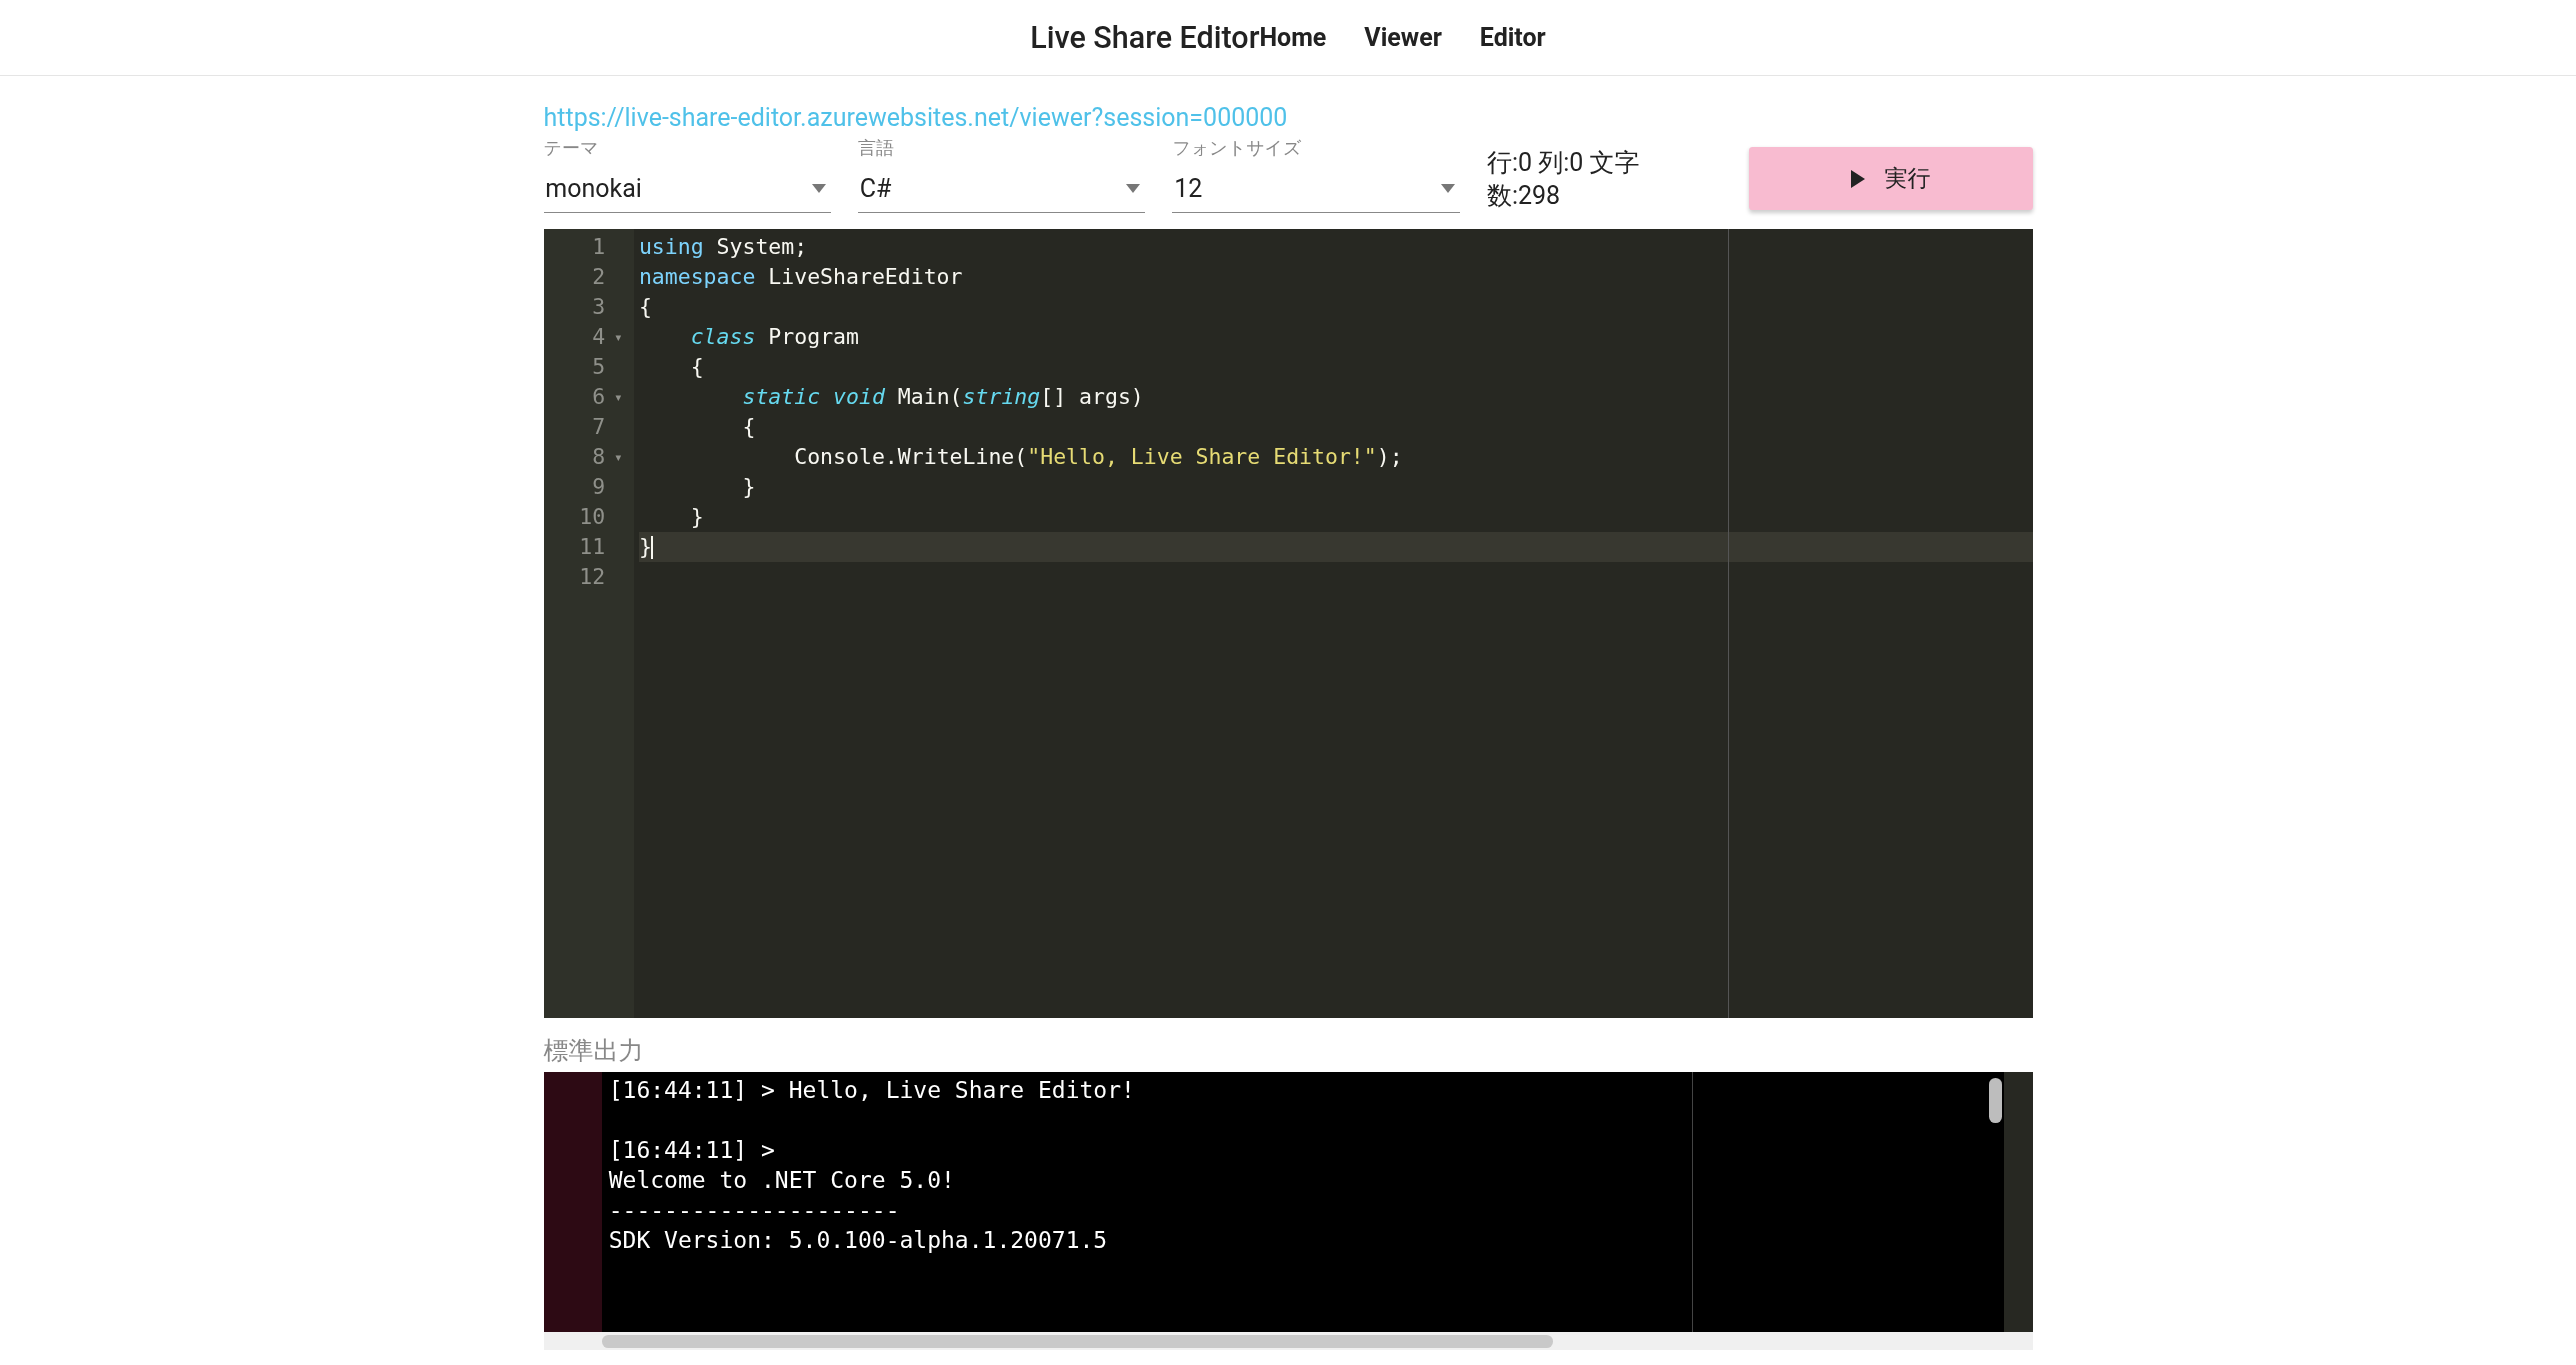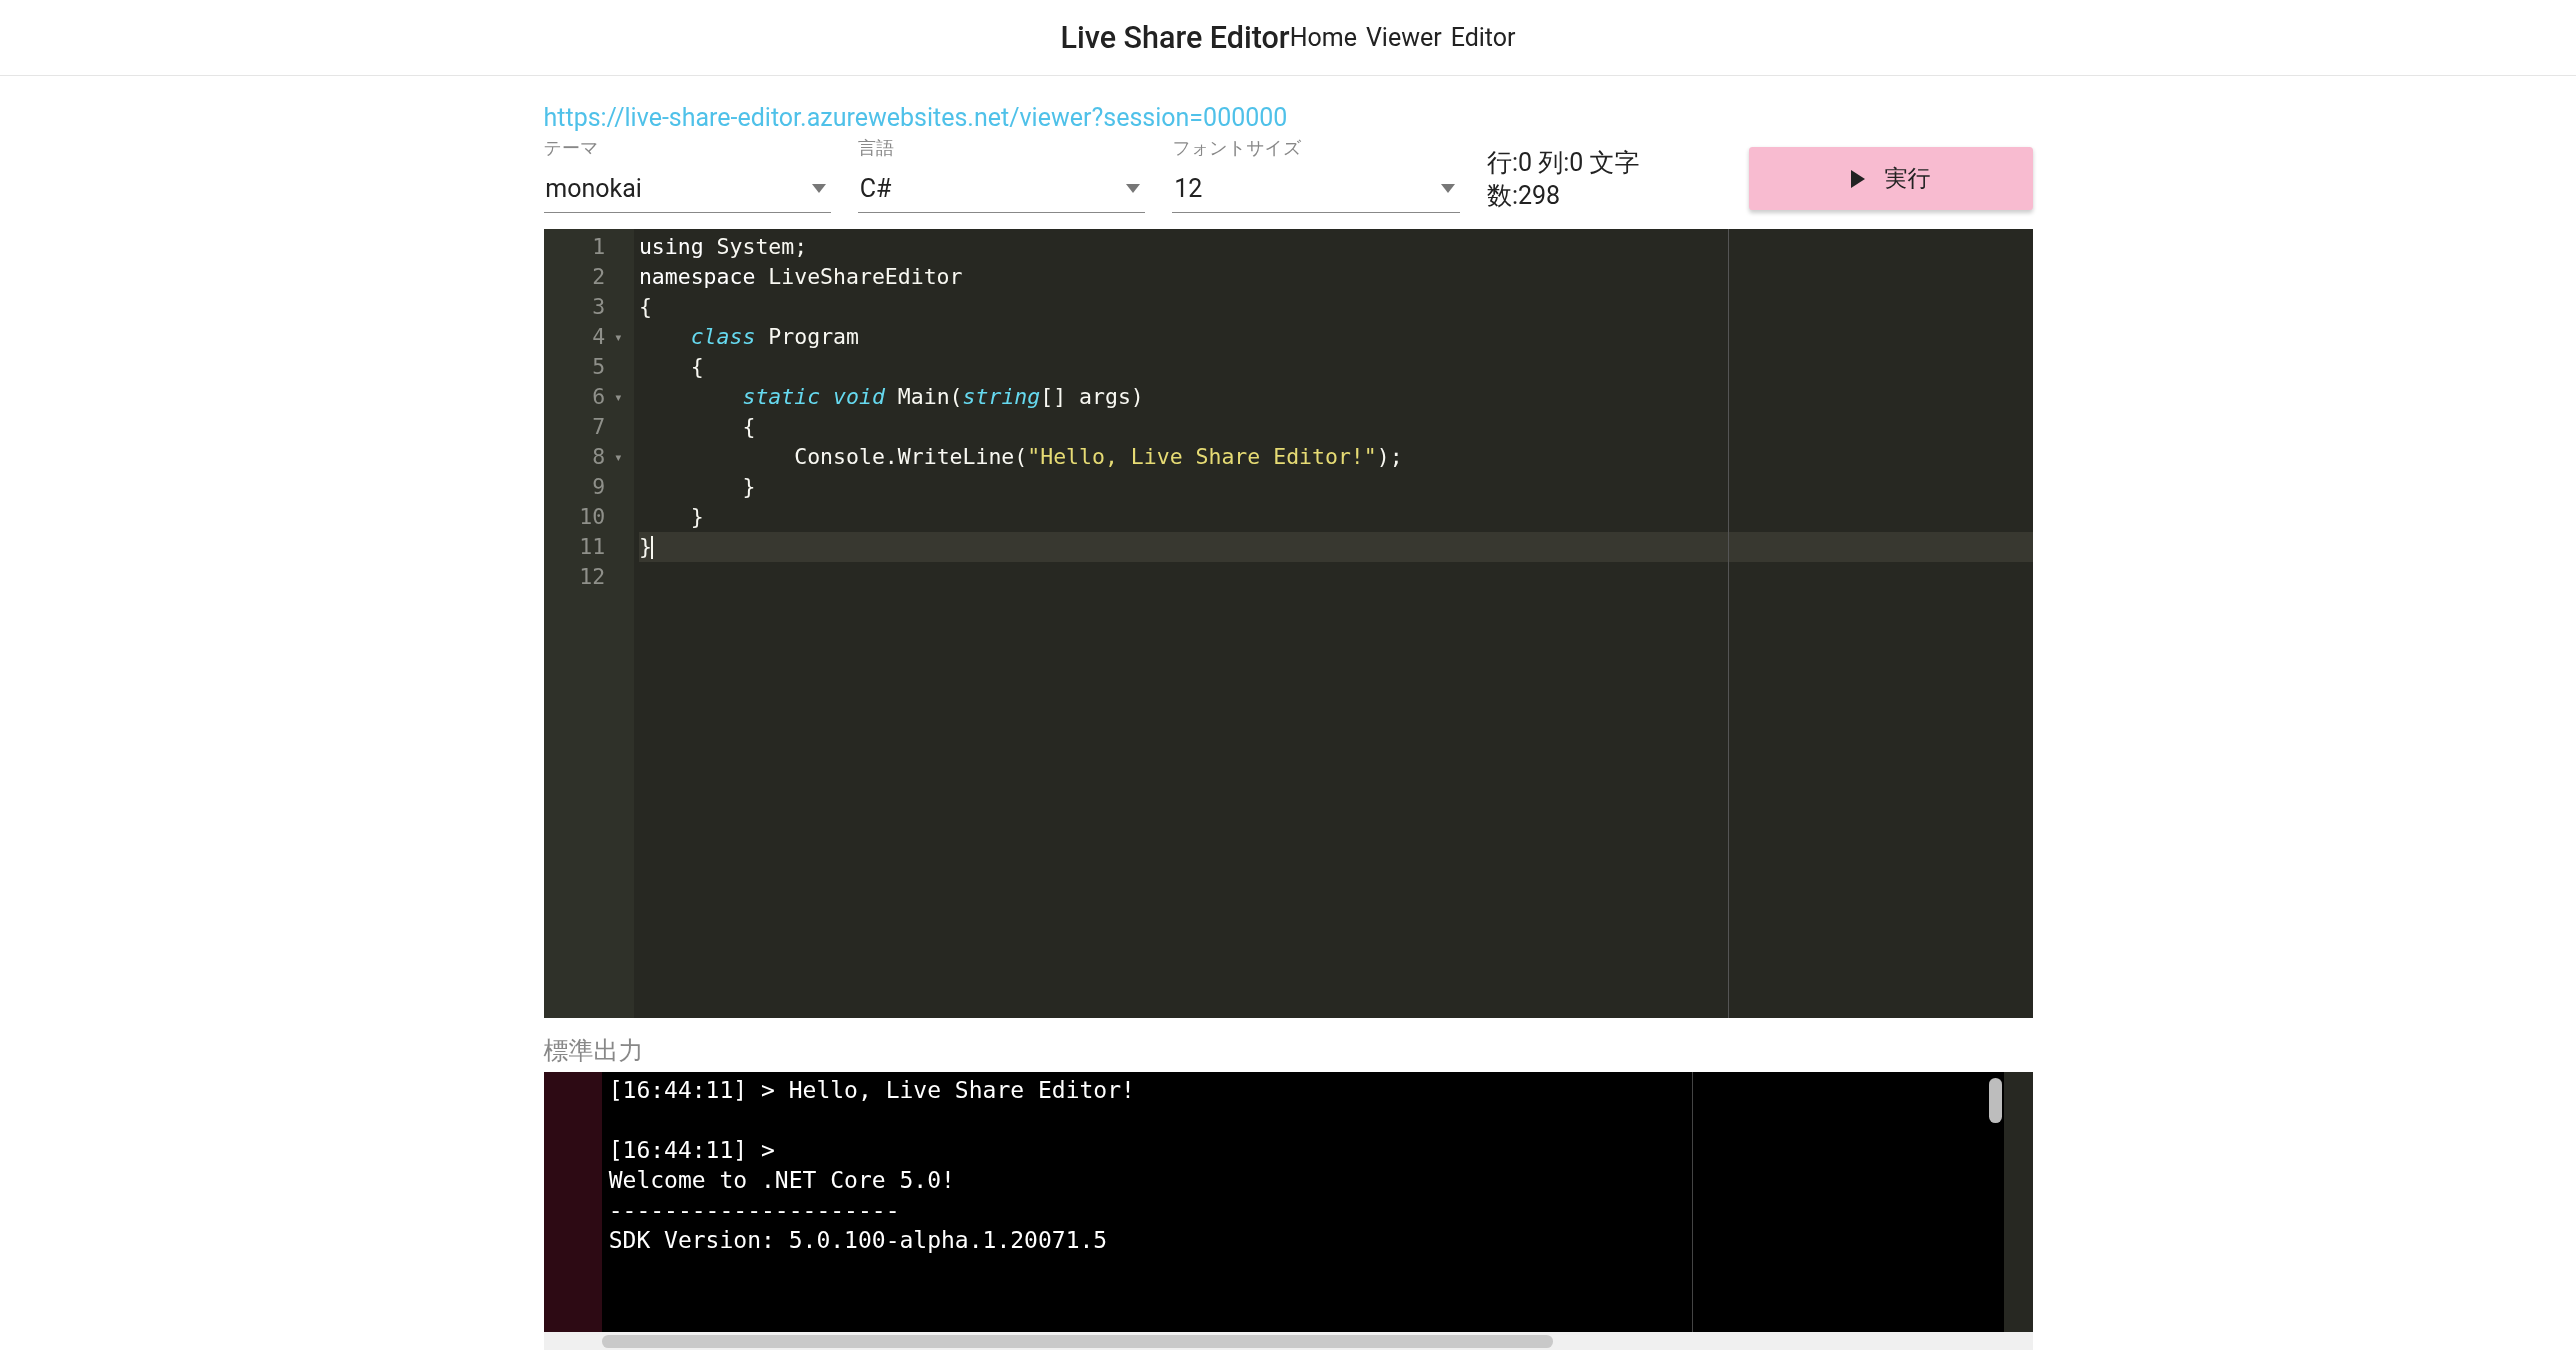--- a/index.html
+++ b/index.html
@@ -17,21 +17,22 @@
   padding: 20px 305px 20px 305px;
   border-bottom: 0.9px solid #e5e5e5;
 }
 .brand {
   font-size: 30.5px;
   font-weight: 500;
   color: #222;
 }
 .nav {
   display: flex;
-  gap: 9px;
+  gap: 38px;
+  font-weight: bold;
 }
 .nav a {
   font-size: 25px;
   color: #222;
   text-decoration: none;
 }
 
 
 .container {
   max-width: 2099px;
@@ -157,21 +158,21 @@
   top: 0;
   font-size: 14.4px;
   color: #8f908a;
 }
 .code {
   margin-left: 90px;
   padding: 2.7px 0 0 5.4px;
 }
 .code .line { white-space: pre; }
 .code .line.active { background: #383830; }
-.kw-pink { color: #ffffff; }
+.kw-pink { color: #7dd3fc; }
 .kw-blue { color: #66d9ef; font-style: italic; }
 .str-yellow { color: #e6db74; }
 .punct { color: #f8f8f2; }
 .ident { color: #f8f8f2; }
 .cursor {
   display: inline-block;
   width: 1.8px;
   height: 23px;
   background: #f8f8f0;
   vertical-align: text-bottom;

